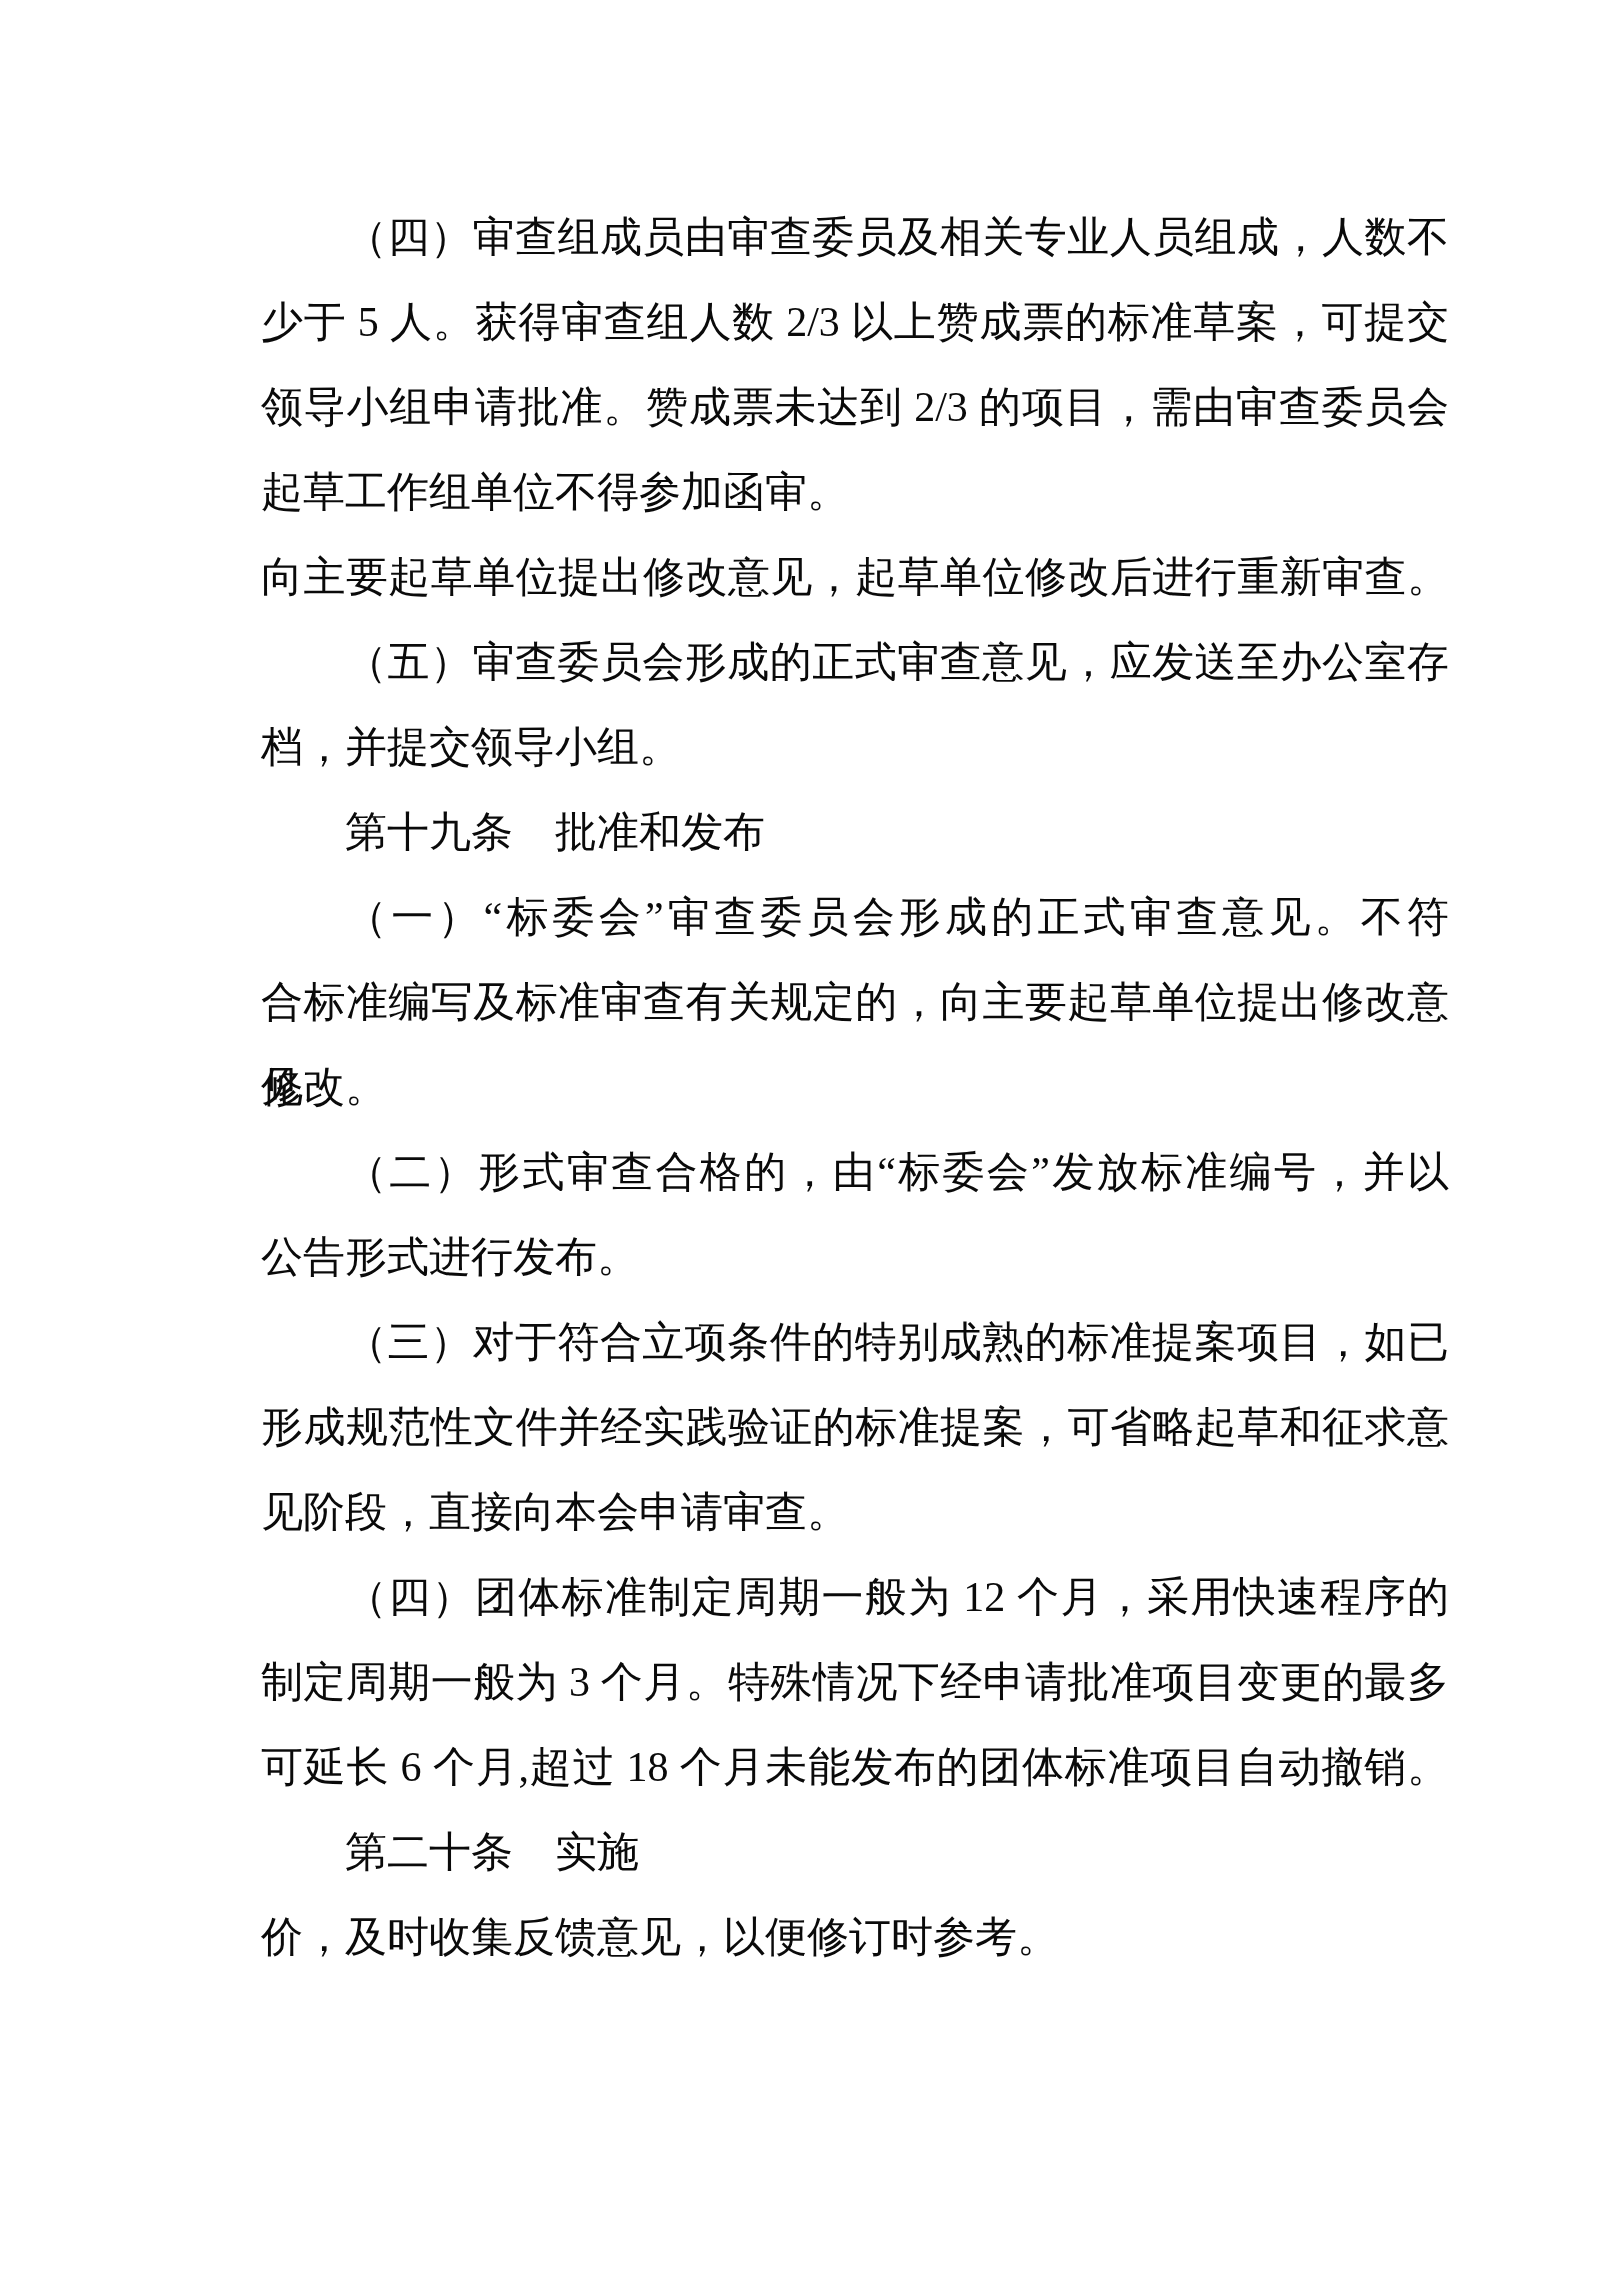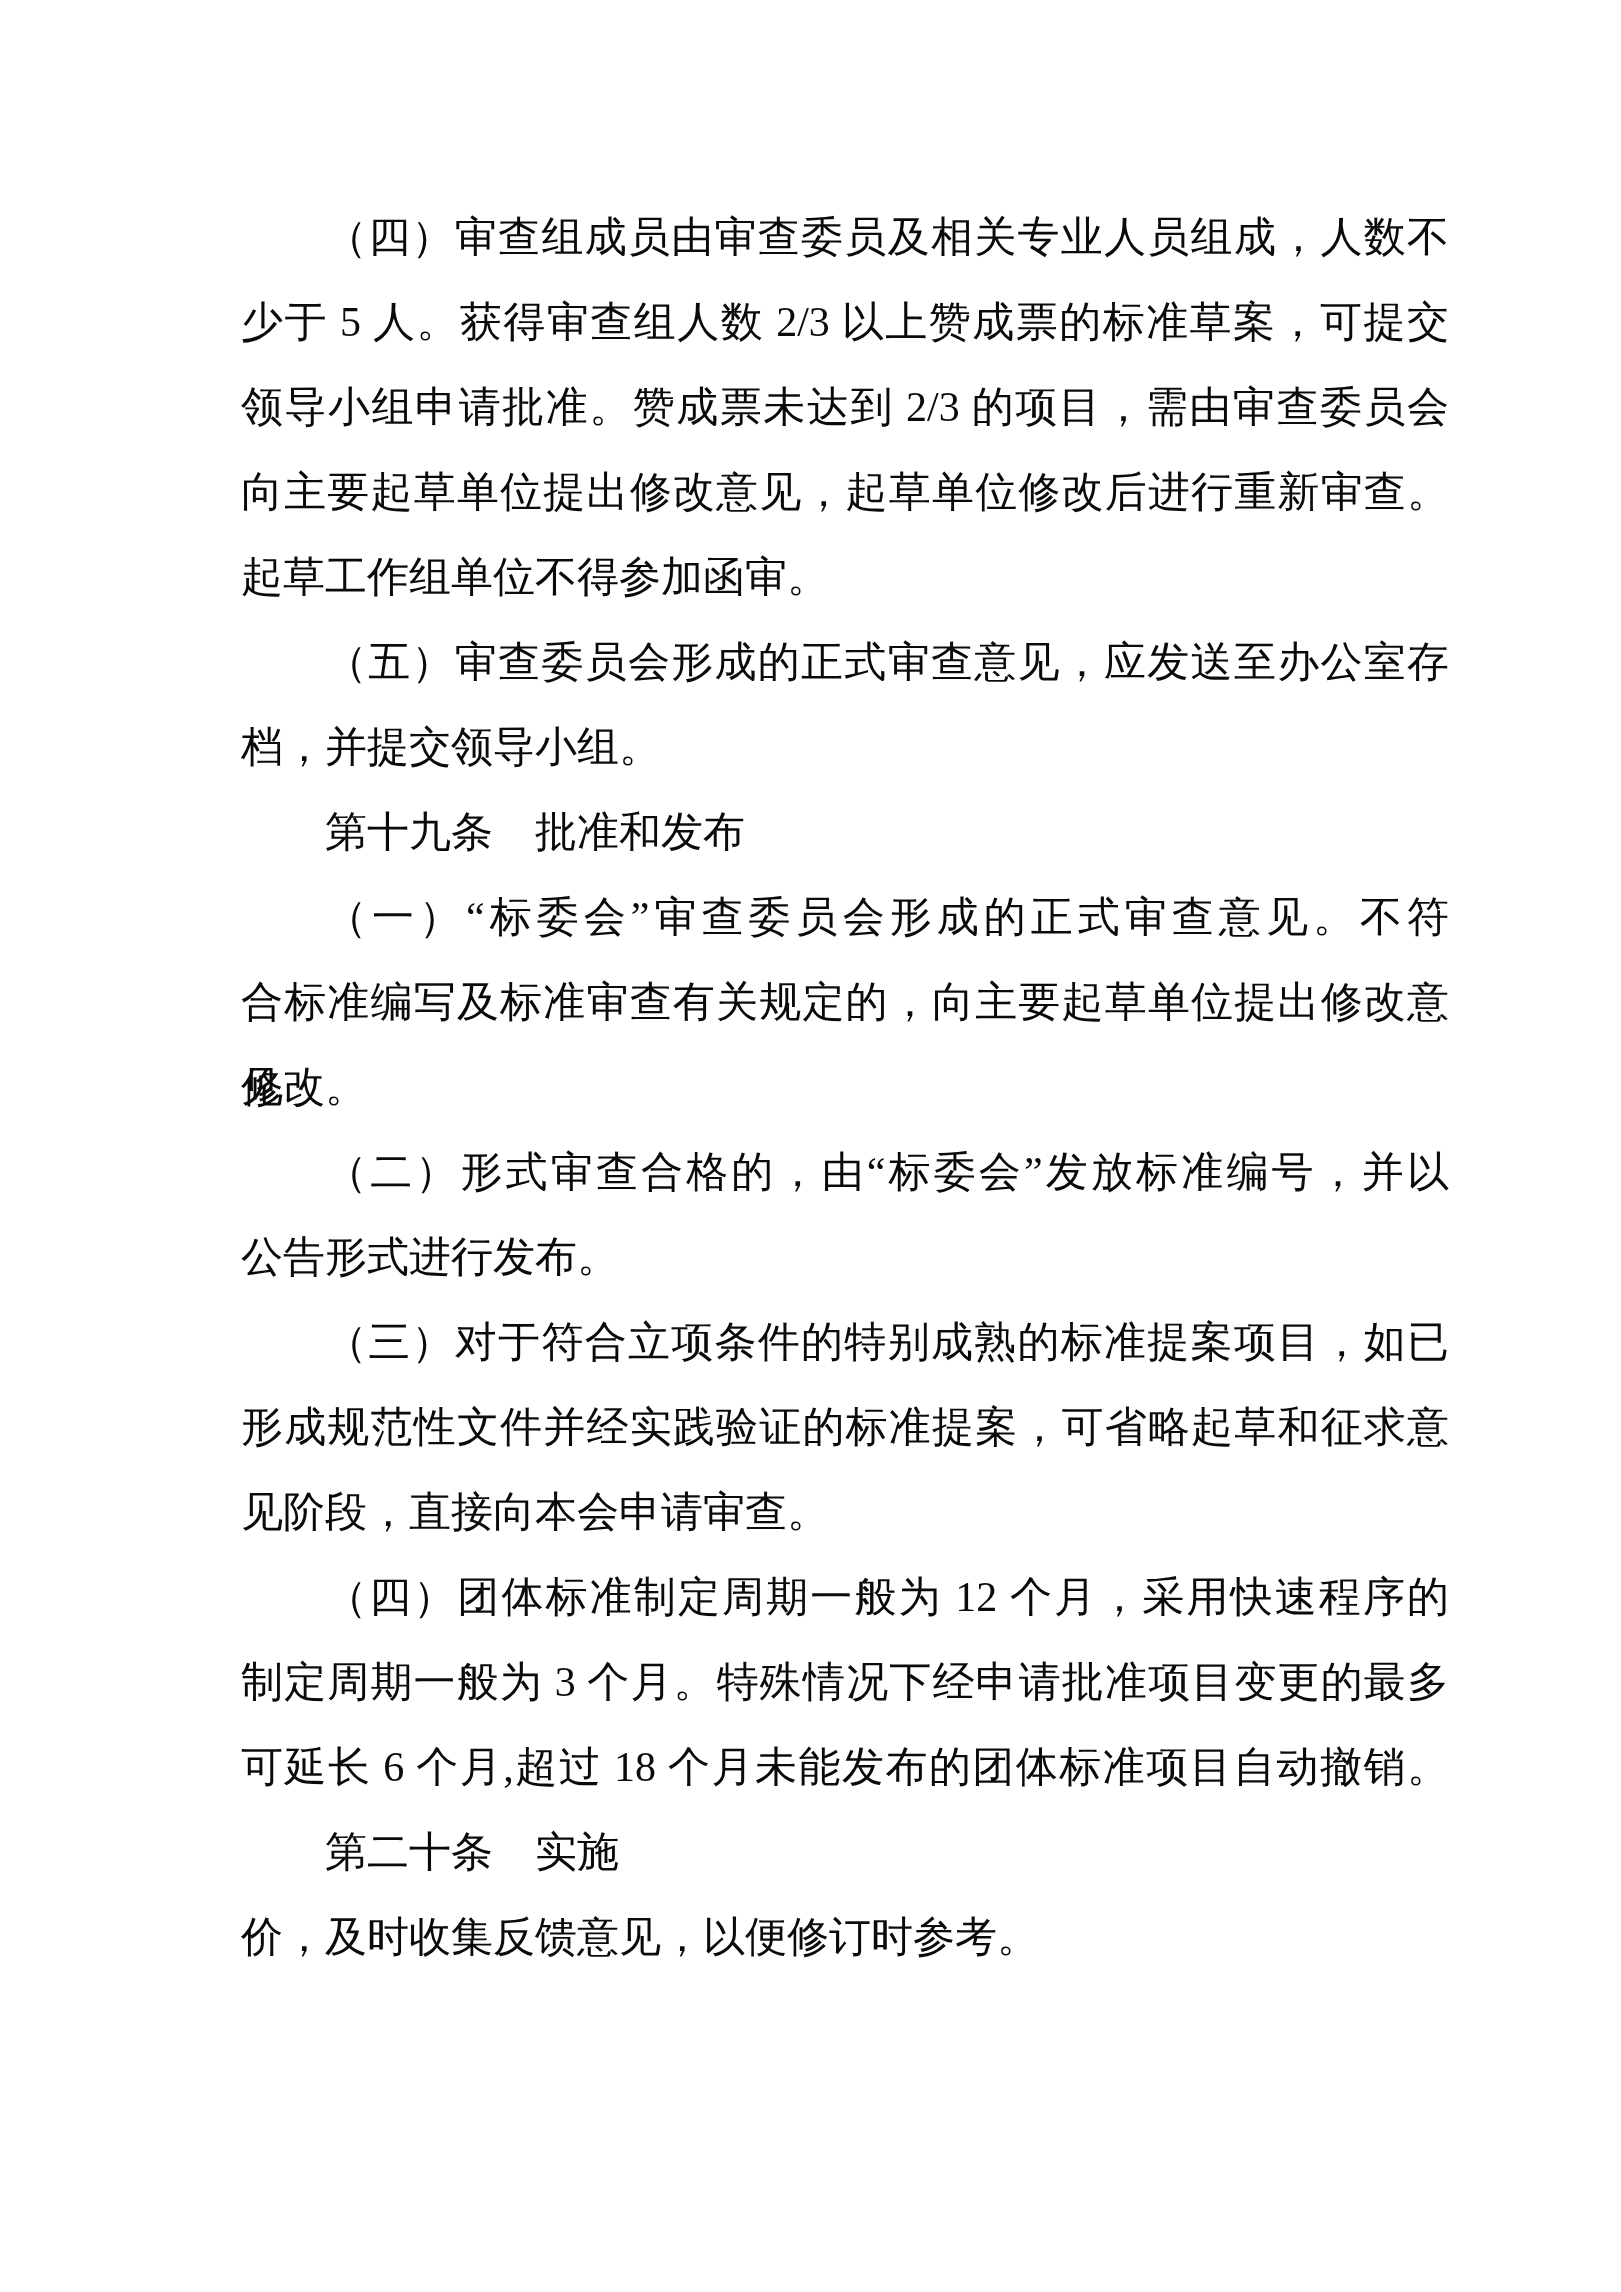--- a/index.html
+++ b/index.html
@@ -23,39 +23,40 @@
     font-family: "Liberation Serif", "DejaVu Serif", serif;
     font-size: 42px;
     font-weight: 400;
   }
   .line {
     height: 85px;
     line-height: 85px;
     text-align: left;
     white-space: normal;
     letter-spacing: 0;
+    margin-left: 20px;
   }
   .line.indent {
     text-indent: 84px;
   }
   .line.fill {
     text-align: justify;
     text-align-last: justify;
   }
 </style>
 </head>
 <body>
 
 <div class="page">
   <div class="textblock">
       <div class="line indent fill">（四）审查组成员由审查委员及相关专业人员组成，人数不</div>
       <div class="line fill">少于 5 人。获得审查组人数 2/3 以上赞成票的标准草案，可提交</div>
       <div class="line fill">领导小组申请批准。赞成票未达到 2/3 的项目，需由审查委员会</div>
+      <div class="line">起草工作组单位不得参加函审。</div>
       <div class="line fill">向主要起草单位提出修改意见，起草单位修改后进行重新审查。</div>
-      <div class="line">起草工作组单位不得参加函审。</div>
       <div class="line indent fill">（五）审查委员会形成的正式审查意见，应发送至办公室存</div>
       <div class="line">档，并提交领导小组。</div>
       <div class="line indent">第十九条　批准和发布</div>
       <div class="line indent fill">（一）“标委会”审查委员会形成的正式审查意见。不符</div>
       <div class="line fill">合标准编写及标准审查有关规定的，向主要起草单位提出修改意见</div>
       <div class="line">修改。</div>
       <div class="line indent fill">（二）形式审查合格的，由“标委会”发放标准编号，并以</div>
       <div class="line">公告形式进行发布。</div>
       <div class="line indent fill">（三）对于符合立项条件的特别成熟的标准提案项目，如已</div>
       <div class="line fill">形成规范性文件并经实践验证的标准提案，可省略起草和征求意</div>

